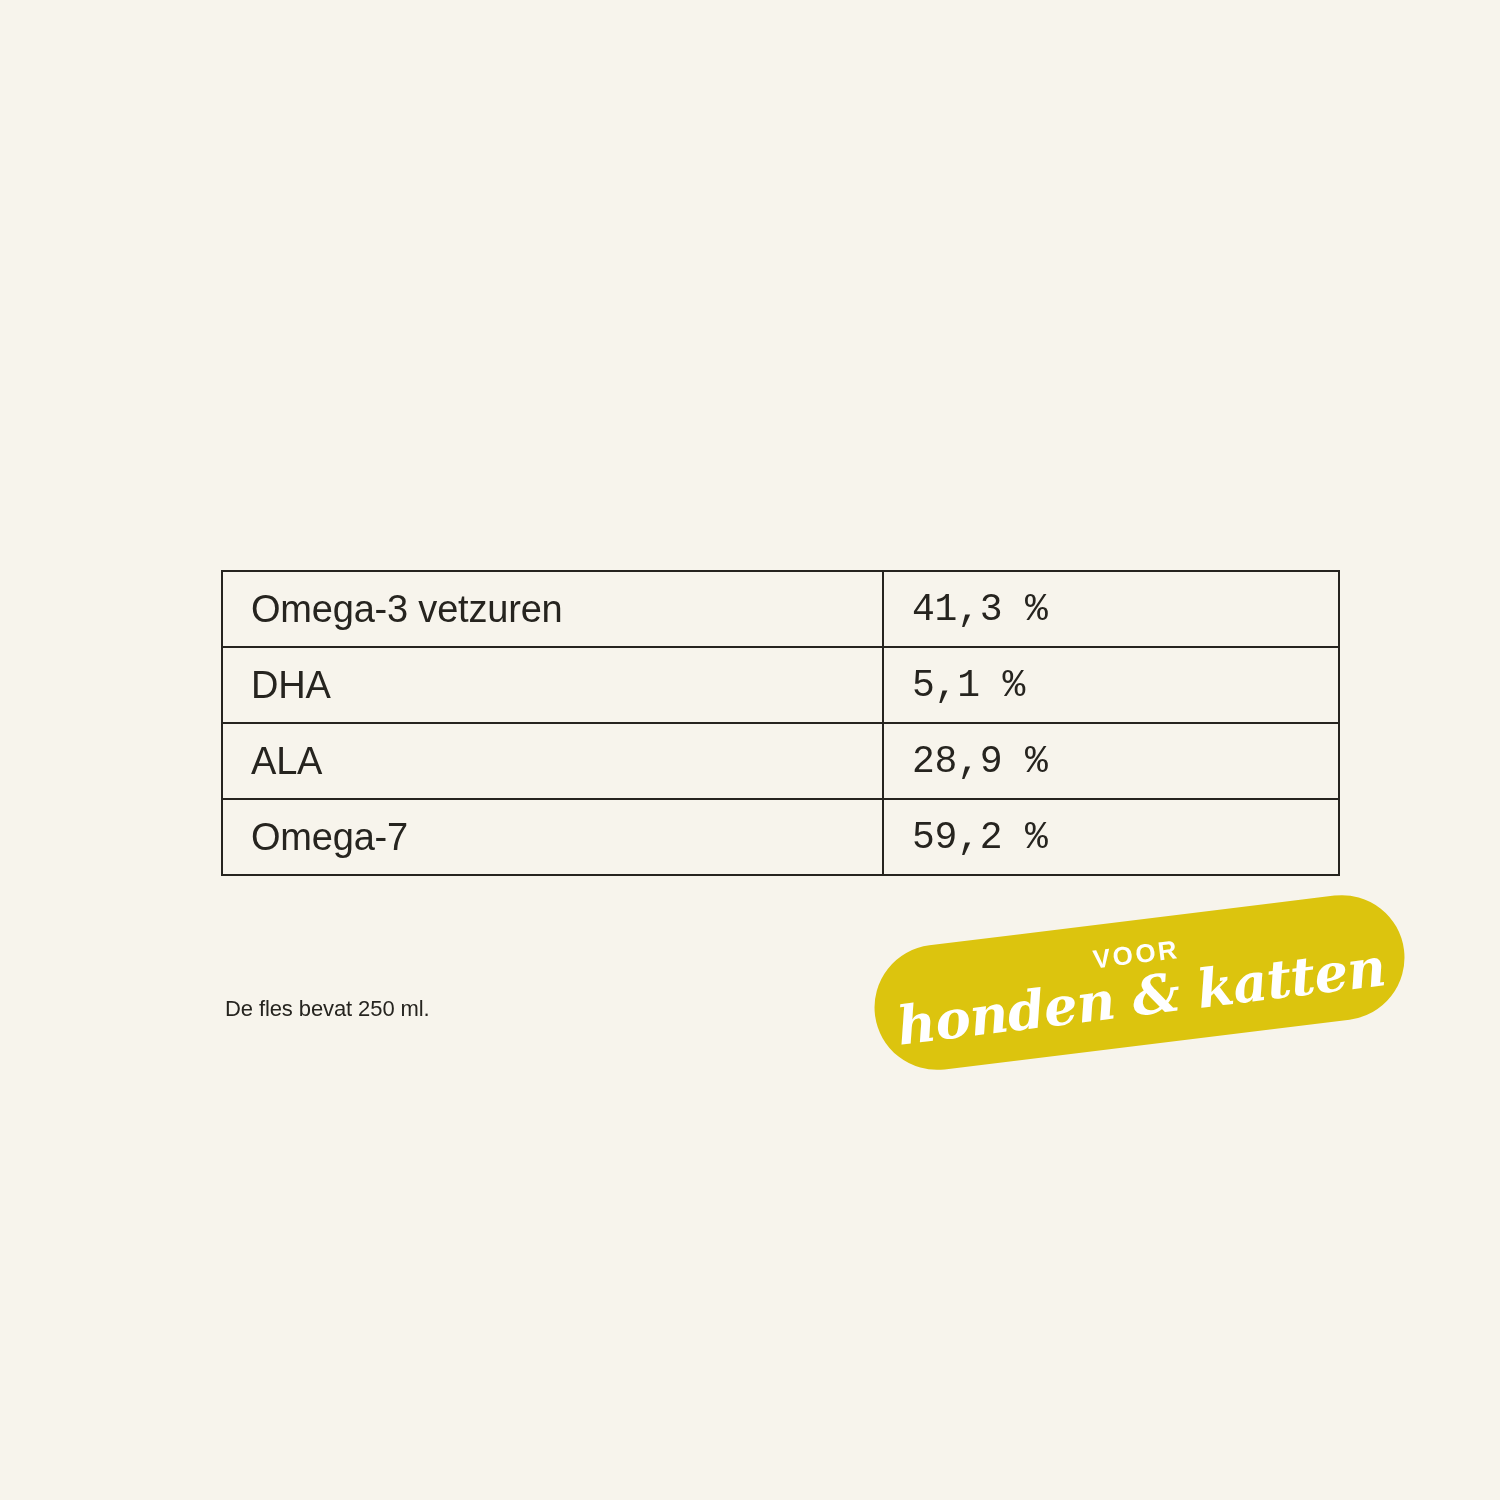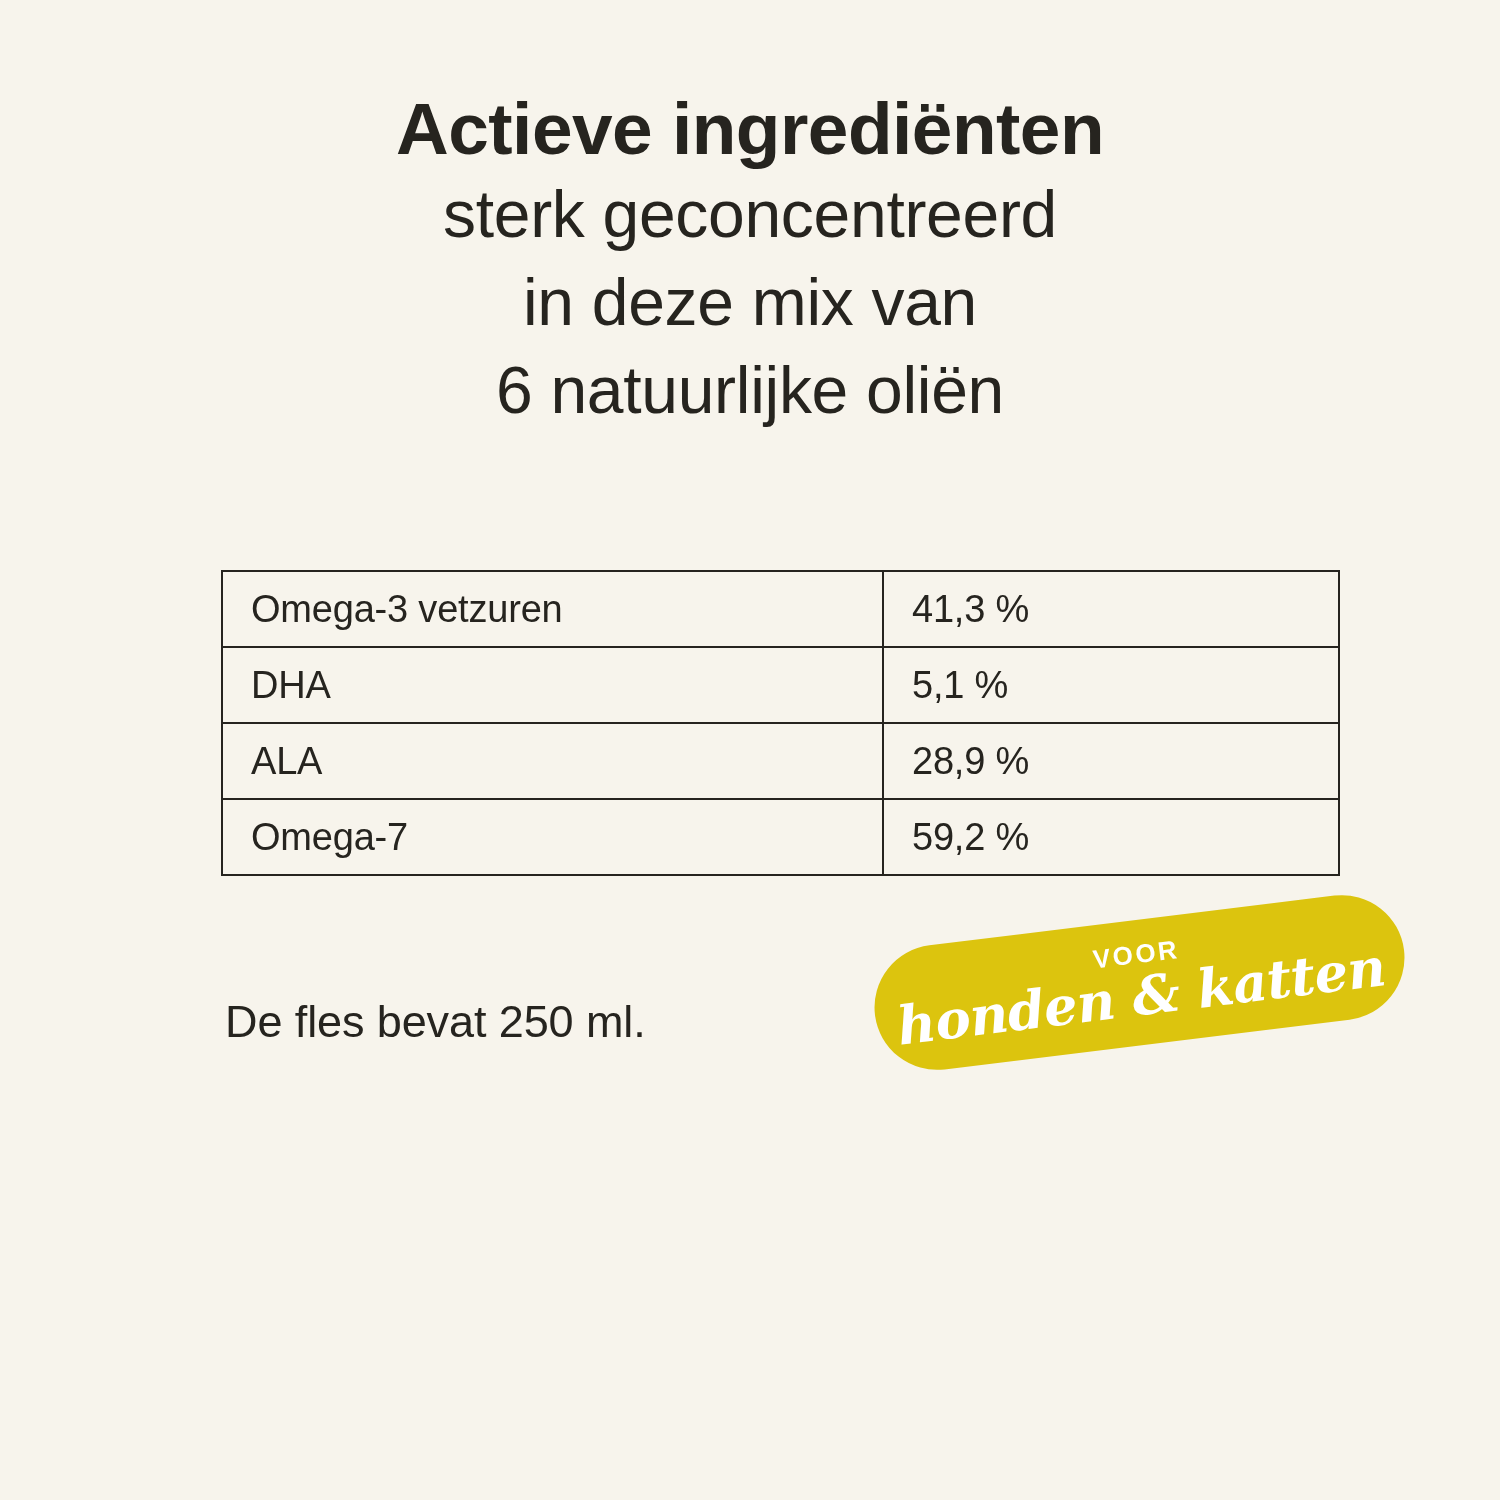--- a/index.html
+++ b/index.html
@@ -62,28 +62,28 @@
     height: 74px;
     padding: 0 0 0 28px;
     font-size: 38px;
     font-weight: 400;
     letter-spacing: -0.2px;
     color: #26241F;
     vertical-align: middle;
     background: transparent;
   }
   .col-name { width: 631px; }
-  .col-value { width: 426px; }
+  .col-value { width: 426px; font-family: Liberation Mono, monospace; }
 
   
   .bottle-note {
     position: absolute;
     left: 225px;
     top: 996px;
-    font-size: 45px;
+    font-size: 22px;
     font-weight: 400;
     letter-spacing: -0.1px;
     color: #26241F;
     margin: 0;
   }
 
   
   .audience-badge {
     position: absolute;
     left: 873px;
@@ -126,28 +126,20 @@
     letter-spacing: -0.5px;
     margin: 0;
     white-space: nowrap;
   }
 </style>
 </head>
 <body>
 
 <div class="page">
 
-  <div class="heading-block">
-    <h1 class="heading-main">Actieve ingrediënten</h1>
-    <p class="heading-sub">
-      <span class="heading-sub-line">sterk geconcentreerd</span>
-      <span class="heading-sub-line">in deze mix van</span>
-      <span class="heading-sub-line">6 natuurlijke oliën</span>
-    </p>
-  </div>
 
   <table class="ingredients-table">
     <tbody>
       <tr>
         <td class="col-name">Omega-3 vetzuren</td>
         <td class="col-value">41,3 %</td>
       </tr>
       <tr>
         <td class="col-name">DHA</td>
         <td class="col-value">5,1 %</td>

